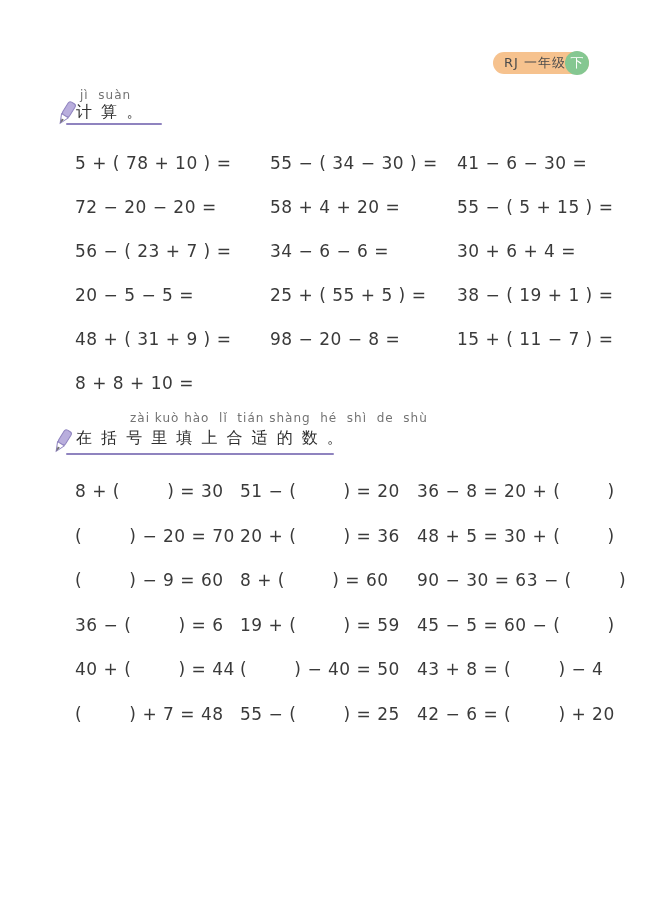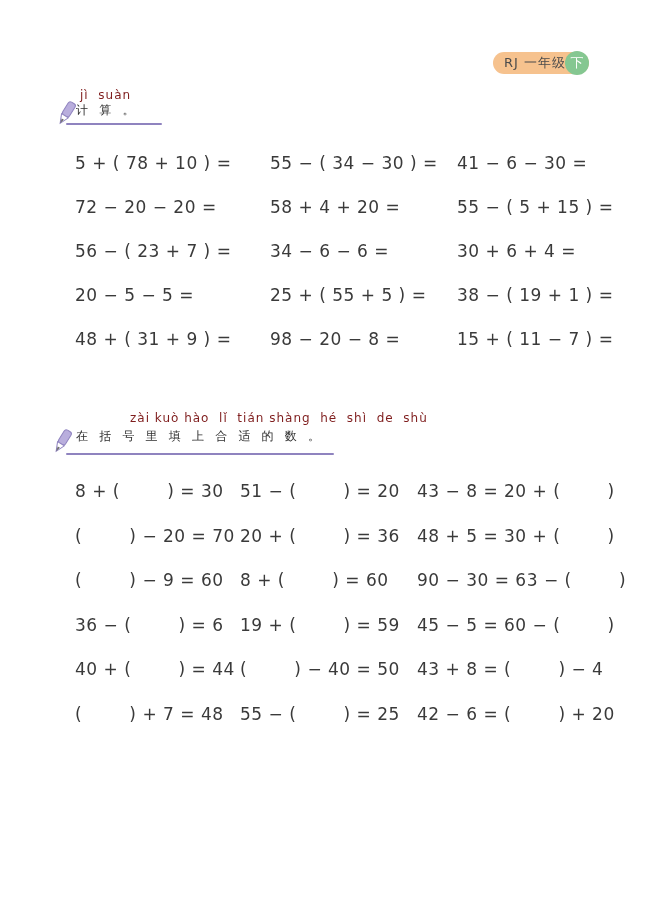--- a/index.html
+++ b/index.html
@@ -8,22 +8,22 @@
     font-family:"DejaVu Sans","Liberation Sans",sans-serif;color:#3c3c3c;
   }
   
   .badge{position:absolute;left:493px;top:52px;width:96px;height:22px;
     background:#f6c28e;border-radius:12px;display:flex;align-items:center;}
   .badge-label{font-size:13px;color:#4c4c4c;letter-spacing:1px;padding-left:11px;white-space:pre;}
   .badge-term{position:absolute;right:0px;top:-1px;width:24px;height:24px;border-radius:50%;
     background:#85c791;color:#ffffff;font-size:13px;display:flex;align-items:center;justify-content:center;}
   
   .pencil{position:absolute;width:28px;height:32px;}
-  .pinyin{position:absolute;font-size:12px;color:#7f1d1d;letter-spacing:1px;white-space:pre;}
-  .sec-title{position:absolute;font-size:12px;color:#2e2e2e;letter-spacing:2px;white-space:pre;font-family:Liberation Mono, monospace;}
+  .pinyin{position:absolute;font-size:12px;color:#737373;letter-spacing:1px;white-space:pre;}
+  .sec-title{position:absolute;font-size:16px;color:#2e2e2e;letter-spacing:2px;white-space:pre;}
   .underline{position:absolute;border-bottom:2px solid #8f83bf;border-radius:2px;}
   
   .grid{position:absolute;display:grid;}
   .grid1{left:75px;top:141px;width:560px;grid-template-columns:195px 187px 1fr;grid-auto-rows:44px;}
   .grid2{left:75px;top:469px;width:560px;grid-template-columns:165px 177px 1fr;grid-auto-rows:44.5px;}
   .prob{display:flex;align-items:center;font-size:17px;letter-spacing:0.5px;color:#3a3a3a;white-space:pre;}
   
   .footer-line{position:absolute;left:155px;top:757px;width:457px;border-top:2px solid #8f83bf;border-radius:2px;}
   .mistake-box{position:absolute;left:50px;top:770px;width:494px;height:88px;background:#eae6f4;
     border:2px dashed #a79ad0;border-radius:16px;box-sizing:border-box;}
@@ -74,39 +74,40 @@
     <div class="prob">55 − ( 5 + 15 ) =</div>
     <div class="prob">56 − ( 23 + 7 ) =</div>
     <div class="prob">34 − 6 − 6 =</div>
     <div class="prob">30 + 6 + 4 =</div>
     <div class="prob">20 − 5 − 5 =</div>
     <div class="prob">25 + ( 55 + 5 ) =</div>
     <div class="prob">38 − ( 19 + 1 ) =</div>
     <div class="prob">48 + ( 31 + 9 ) =</div>
     <div class="prob">98 − 20 − 8 =</div>
     <div class="prob">15 + ( 11 − 7 ) =</div>
+    <div class="prob">8 + 8 + 10 =</div>
   </div>
 
   <span class="pencil" style="left:48px;top:426px;">
     <svg width="28" height="32" viewBox="0 0 28 32">
       <g transform="rotate(32 14 16)">
         <rect x="10" y="3" width="8" height="15" rx="2.5" fill="#b9aedd" stroke="#8f83bf" stroke-width="1"></rect>
         <path d="M10 18 L18 18 L14 27 Z" fill="#ffffff" stroke="#8f83bf" stroke-width="1"></path>
         <path d="M12.7 22 L15.3 22 L14 27 Z" fill="#6c6c6c"></path>
       </g>
     </svg>
   </span>
   <div class="pinyin" style="left:82px;top:411px;margin-left:48px;">zài kuò hào  lǐ  tián shàng  hé  shì  de  shù</div>
   <div class="sec-title" style="left:76px;top:428px;">在 括 号 里 填 上 合 适 的 数 。</div>
   <div class="underline" style="left:66px;top:453px;width:268px;"></div>
 
   <div class="grid grid2">
     <div class="prob">8 + (        ) = 30</div>
     <div class="prob">51 − (        ) = 20</div>
-    <div class="prob">43 − 8 = 20 + (        )</div>
+    <div class="prob">36 − 8 = 20 + (        )</div>
     <div class="prob">(        ) − 20 = 70</div>
     <div class="prob">20 + (        ) = 36</div>
     <div class="prob">48 + 5 = 30 + (        )</div>
     <div class="prob">(        ) − 9 = 60</div>
     <div class="prob">8 + (        ) = 60</div>
     <div class="prob">90 − 30 = 63 − (        )</div>
     <div class="prob">36 − (        ) = 6</div>
     <div class="prob">19 + (        ) = 59</div>
     <div class="prob">45 − 5 = 60 − (        )</div>
     <div class="prob">40 + (        ) = 44</div>

